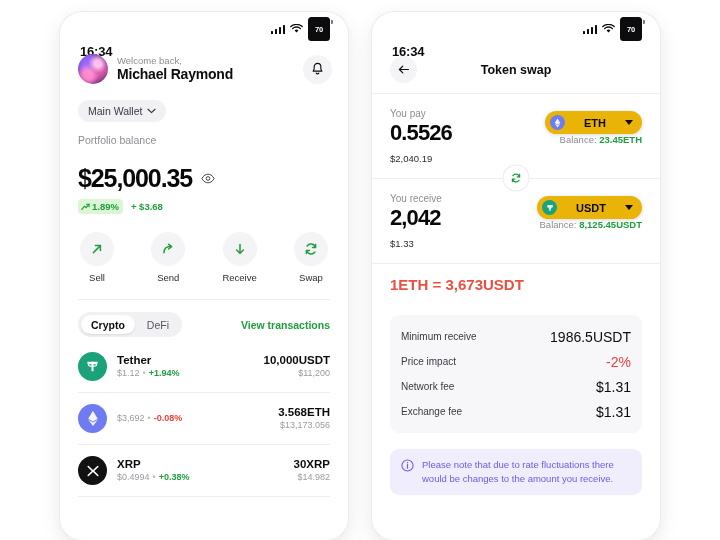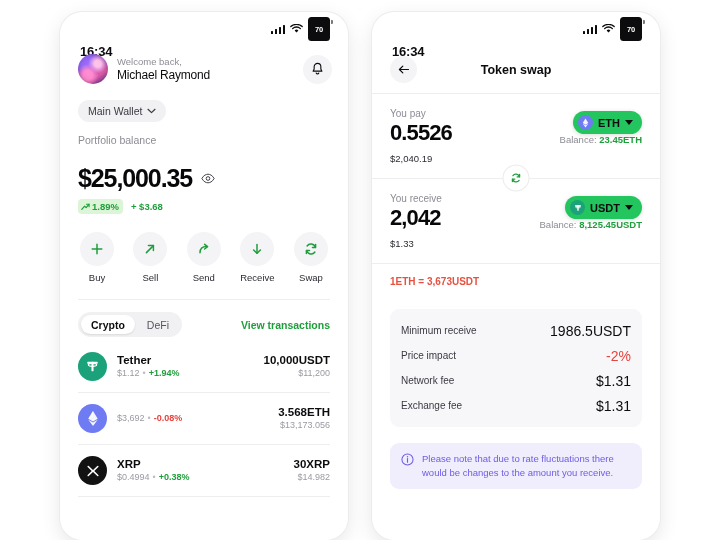--- a/index.html
+++ b/index.html
@@ -93,21 +93,21 @@
     flex: 0 0 30px;
     background:
       radial-gradient(circle at 32% 70%, #ff8bd0 0 16%, transparent 38%),
       radial-gradient(circle at 66% 32%, #ffc2ea 0 12%, transparent 34%),
       radial-gradient(circle at 22% 22%, #9a6bff 0 20%, transparent 46%),
       linear-gradient(150deg, #6a4bd6 0%, #a24bd0 40%, #e05ba6 70%, #4b2f9e 100%);
     box-shadow: inset 0 0 6px rgba(0,0,0,.25);
   }
   .welcome-texts { flex: 1 1 auto; line-height: 1.18; }
   .welcome-small { font-size: 9.5px; color: #8c8c95; }
-  .welcome-name { font-size: 12px; font-weight: normal; color: #0c0c0f; letter-spacing: -0.2px; }
+  .welcome-name { font-size: 14px; font-weight: bold; color: #0c0c0f; letter-spacing: -0.2px; }
   .bell-btn {
     width: 29px; height: 29px; border-radius: 50%;
     background: #f4f4f6;
     display: flex; align-items: center; justify-content: center;
     flex: 0 0 29px;
   }
 
   
   .wallet-chip {
     margin: 16px 0 0 18px;
@@ -227,22 +227,22 @@
 
   .swap-panel { position: relative; padding: 14px 18px 14px 18px; }
   .swap-panel.bordered { border-bottom: 1px solid #eeeef1; }
   .swap-grid { display: flex; align-items: flex-start; }
   .swap-left { flex: 1 1 auto; }
   .swap-right { flex: 0 0 auto; text-align: right; padding-top: 3px; }
   .swap-caption { font-size: 10px; color: #8c8c95; }
   .swap-amount { font-size: 22px; font-weight: bold; color: #08080b; letter-spacing: -0.9px; margin-top: 1px; }
   .swap-fiat { font-size: 9.5px; color: #2b2b33; margin-top: 7px; }
   .token-chip {
-    display: inline-flex; align-items: center; gap: 5px;
-    background: #22c55e;
+    display: inline-flex; align-items: center; gap: 19px;
+    background: #eab308;
     border-radius: 13px;
     padding: 4px 9px 4px 5px;
     box-shadow: 0 1px 4px rgba(20,20,30,.16);
   }
   .chip-icon { width: 15px; height: 15px; border-radius: 50%; display: flex; align-items: center; justify-content: center; color:#fff; }
   .chip-label { font-size: 11px; font-weight: bold; color: #0c0c0f; }
   .caret { width: 0; height: 0; border-left: 4px solid transparent; border-right: 4px solid transparent; border-top: 5px solid #0c0c0f; }
   .balance-line { font-size: 9.5px; color: #8c8c95; margin-top: 0; }
   .balance-val { color: #1f9e3c; font-weight: bold; }
 
@@ -251,21 +251,21 @@
     left: 50%; transform: translate(-50%, -50%);
     top: 100%;
     width: 25px; height: 25px;
     border-radius: 50%;
     background: #ffffff;
     box-shadow: 0 0 0 1px #ebebee;
     display: flex; align-items: center; justify-content: center;
     z-index: 3;
   }
 
-  .rate-line { padding: 12px 18px 0 18px; font-size: 10px; color: #e8503f; font-weight: bold; }
+  .rate-line { padding: 12px 18px 0 18px; font-size: 15px; color: #e8503f; font-weight: bold; }
 
   .fees {
     margin: 22px 18px 0 18px;
     background: #f7f7f9;
     border-radius: 9px;
     padding: 9px 11px;
   }
   .fee-row { display: flex; justify-content: space-between; align-items: center; padding: 4.5px 0; }
   .fee-key { font-size: 10px; color: #3a3a42; }
   .fee-val { font-size: 14px; color: #0c0c0f; }
@@ -341,28 +341,20 @@
         <svg width="9" height="8" viewBox="0 0 10 9">
           <path d="M0.8 7.2 L4 3.6 L5.8 5.2 L9 1.4" fill="none" stroke="#1f9e3c" stroke-width="1.3" stroke-linecap="round" stroke-linejoin="round"></path>
           <path d="M9 1.4 L6.1 1.4 M9 1.4 L9 4.2" fill="none" stroke="#1f9e3c" stroke-width="1.3" stroke-linecap="round"></path>
         </svg>
         <span>1.89%</span>
       </span>
       <span class="delta-abs">+ $3.68</span>
     </div>
 
     <div class="actions">
-      <div class="action">
-        <div class="action-circle">
-          <svg width="14" height="14" viewBox="0 0 14 14">
-            <path d="M7 2.2 V11.8 M2.2 7 H11.8" stroke="#1f9e3c" stroke-width="1.5" stroke-linecap="round"></path>
-          </svg>
-        </div>
-        <div class="action-label">Buy</div>
-      </div>
       <div class="action">
         <div class="action-circle">
           <svg width="14" height="14" viewBox="0 0 14 14">
             <path d="M3.4 10.6 L10.4 3.6" stroke="#1f9e3c" stroke-width="1.5" stroke-linecap="round"></path>
             <path d="M5.4 3.6 H10.4 V8.6" fill="none" stroke="#1f9e3c" stroke-width="1.5" stroke-linecap="round" stroke-linejoin="round"></path>
           </svg>
         </div>
         <div class="action-label">Sell</div>
       </div>
       <div class="action">

